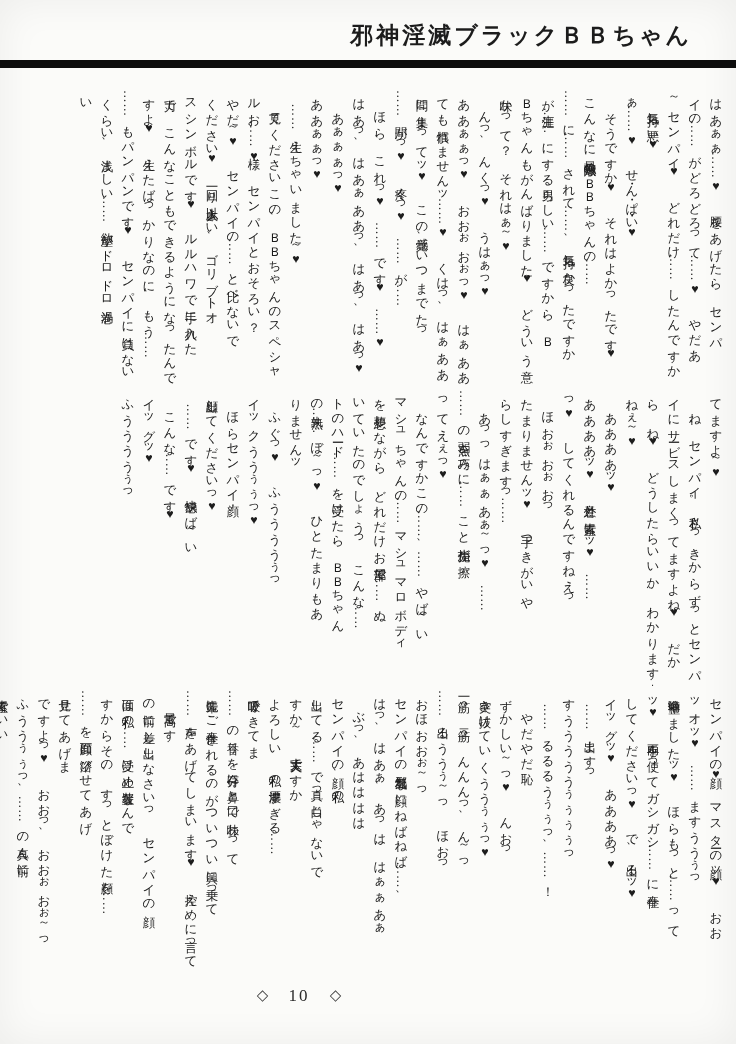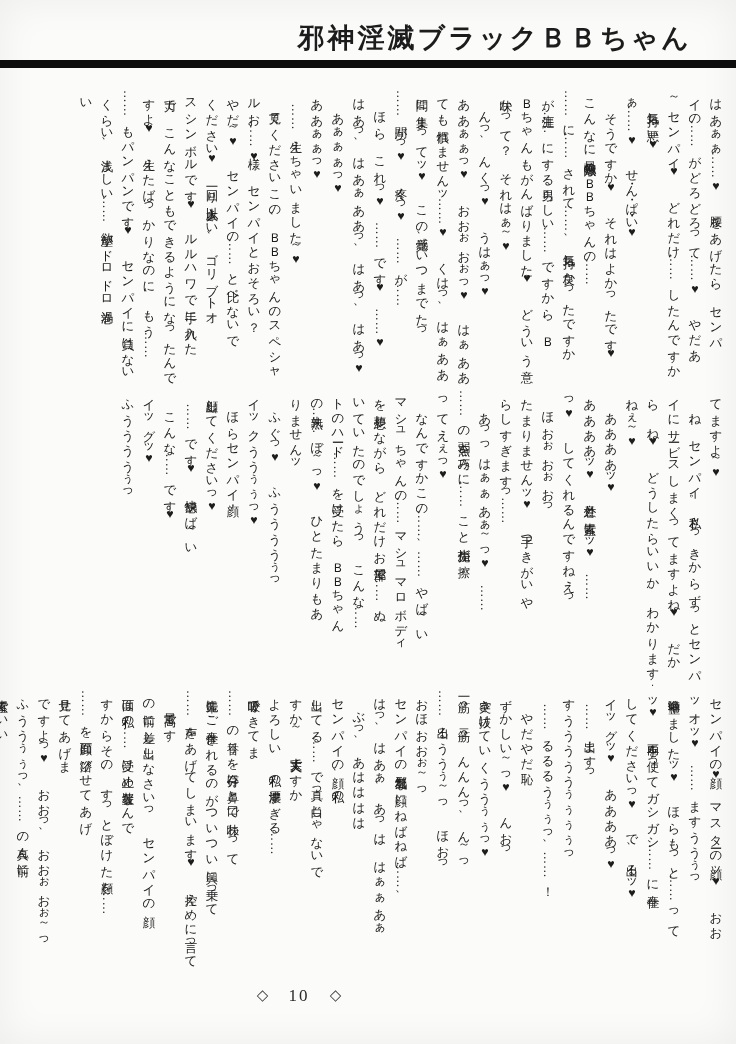--- a/index.html
+++ b/index.html
@@ -9,21 +9,21 @@
     margin:0 auto;
     background:#fbfbf9;
     color:#1c1c1c;
     font-family:"Liberation Serif","DejaVu Serif",serif;
     overflow:hidden;
     box-shadow:inset 0 0 40px rgba(0,0,0,0.06);
   }
   .title{
     position:absolute;
     top:20px;right:44px;
-    font-size:27px;
+    font-size:23px;
     font-weight:600;
     letter-spacing:3px;
     white-space:nowrap;
   }
   .rule{
     position:absolute;
     top:60px;left:0;
     width:736px;height:8px;
     background:#0d0d0d;
   }

